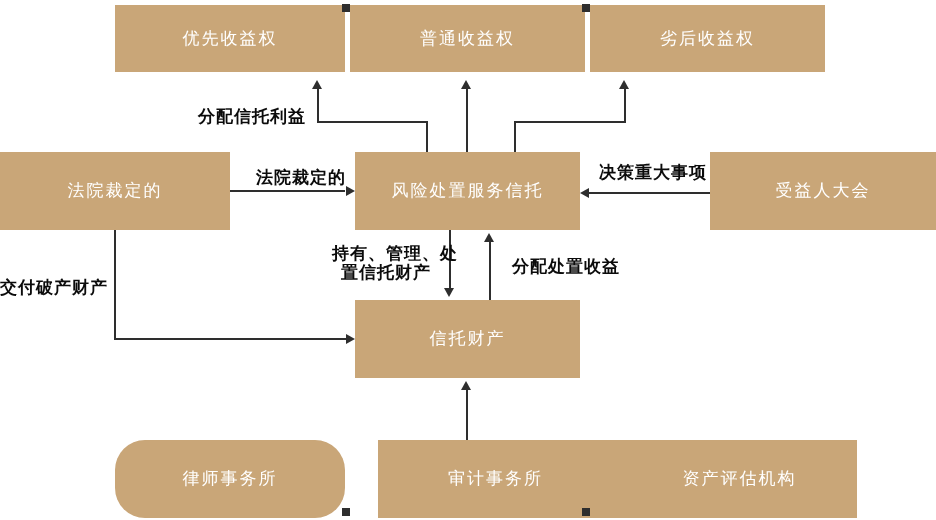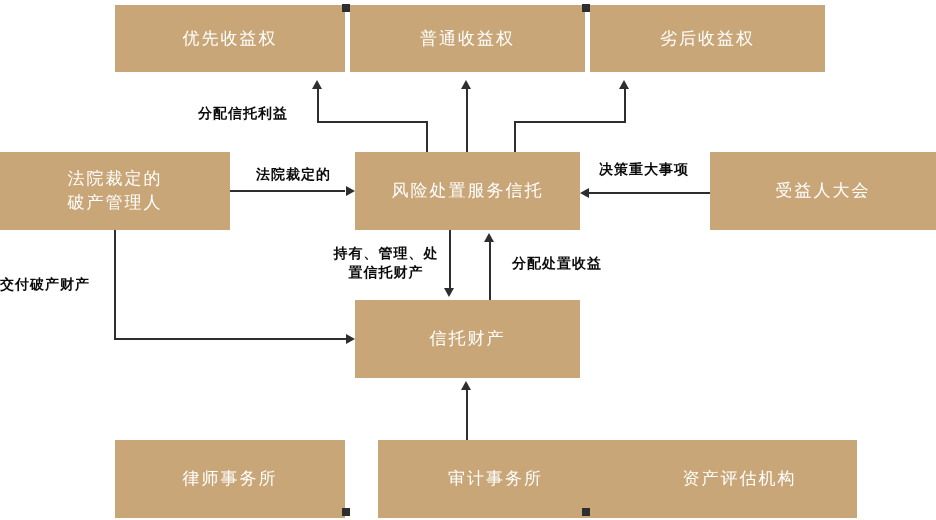--- a/index.html
+++ b/index.html
@@ -24,38 +24,38 @@
   .b-priority{left:115px;top:5px;width:230px;height:67px;}
   .b-ordinary{left:350px;top:5px;width:235px;height:67px;}
   .b-subordinate{left:590px;top:5px;width:235px;height:67px;}
   
   .b-admin{left:0;top:152px;width:230px;height:78px;}
   .b-trust{left:355px;top:152px;width:225px;height:78px;}
   .b-meeting{left:710px;top:152px;width:226px;height:78px;}
   
   .b-property{left:355px;top:300px;width:225px;height:78px;}
   
-  .b-law{left:115px;top:440px;width:230px;height:78px;}
+  .b-law{left:115px;top:440px;width:230px;height:78px;border-radius:30px;}
   .b-audit{left:350px;top:440px;width:235px;height:78px;margin-left:28px;}
   .b-appraisal{left:590px;top:440px;width:235px;height:78px;padding-left:32px;}
 
   .line{position:absolute;background:var(--line,#2e2e2e);}
   .h{height:2px;}
   .v{width:2px;}
 
   .arr{position:absolute;width:0;height:0;}
   .arr.right{border-top:5px solid transparent;border-bottom:5px solid transparent;border-left:9px solid var(--line,#2e2e2e);}
   .arr.left{border-top:5px solid transparent;border-bottom:5px solid transparent;border-right:9px solid var(--line,#2e2e2e);}
   .arr.up{border-left:5px solid transparent;border-right:5px solid transparent;border-bottom:9px solid var(--line,#2e2e2e);}
   .arr.down{border-left:5px solid transparent;border-right:5px solid transparent;border-top:9px solid var(--line,#2e2e2e);}
 
   .lbl{
     position:absolute;
     color:var(--label-text,#0b0b0b);
-    font-size:14px;font-weight:700;
+    font-size:17px;font-weight:700;
     letter-spacing:1px;white-space:nowrap;
   }
   .lbl-multiline{text-align:center;line-height:19px;}
   .stub{position:absolute;width:8px;height:8px;background:var(--line,#2e2e2e);}
 </style>
 </head>
 <body>
 
 <div class="canvas">
 
@@ -64,21 +64,20 @@
   </div>
   <div class="box b-ordinary">
     <span>普通收益权</span>
   </div>
   <div class="box b-subordinate">
     <span>劣后收益权</span>
   </div>
 
   <div class="box b-admin">
     <span>法院裁定的</span>
-    <span>破产管理人</span>
   </div>
   <div class="box b-trust">
     <span>风险处置服务信托</span>
   </div>
   <div class="box b-meeting">
     <span>受益人大会</span>
   </div>
 
   <div class="box b-property">
     <span>信托财产</span>

